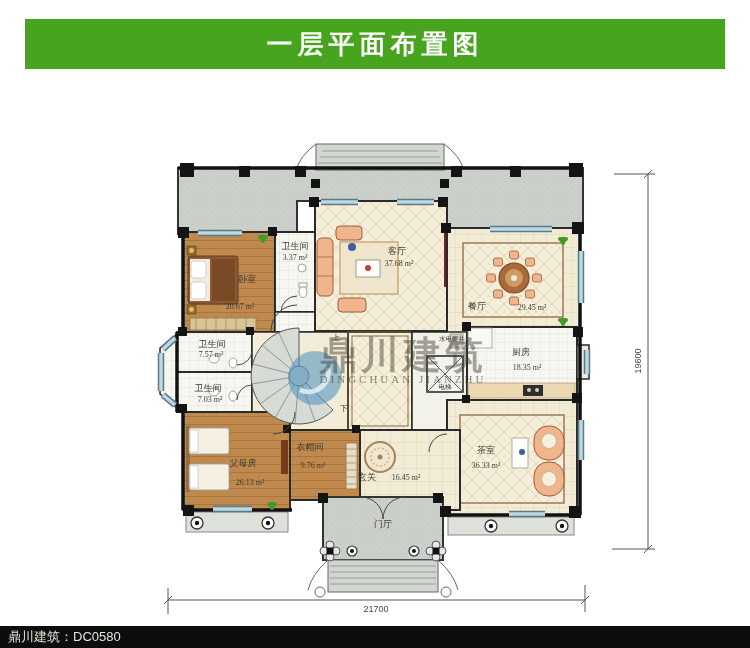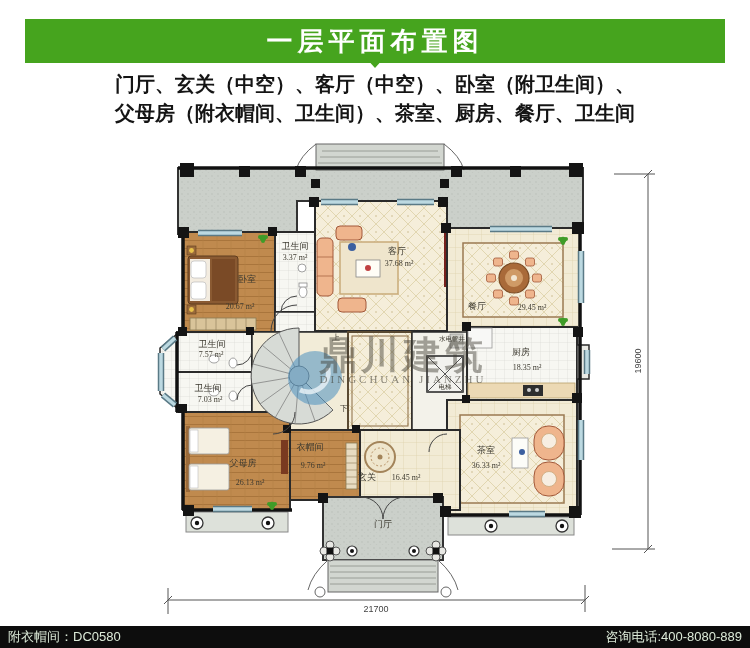--- a/index.html
+++ b/index.html
@@ -1,18 +1,18 @@
 <!DOCTYPE html>
 <html><head>
 <meta charset="utf-8">
 <style>
   html,body{margin:0;padding:0;background:#ffffff;}
   .page{position:relative;width:750px;height:648px;background:#fff;overflow:hidden;
         font-family:"Liberation Sans", sans-serif;}
-  .header-bar{position:absolute;left:25px;top:19px;width:700px;height:44px;
+  .header-bar{position:absolute;left:25px;top:19px;width:700px;height:50px;
         background:#46a41e;display:flex;align-items:center;justify-content:center;}
   .header-title{color:#ffffff;font-size:26px;font-weight:bold;letter-spacing:5px;
         font-family:"Liberation Sans", sans-serif;}
   .header-tri{position:absolute;left:50%;top:58px;transform:translateX(-50%);
         width:0;height:0;border:9px solid transparent;border-top:10px solid #46a41e;border-bottom:0;}
   .desc{position:absolute;left:0;top:70px;width:750px;text-align:center;
         font-family:"Liberation Serif", serif;font-size:20px;font-weight:600;
         color:#141414;line-height:29px;}
   .plan-svg{position:absolute;left:0;top:130px;width:750px;height:495px;}
   .footer{position:absolute;left:0;bottom:0;width:750px;height:22px;background:#0d0d0d;
@@ -28,24 +28,20 @@
 </head>
 <body>
 
 <div class="page">
 
   <div class="header-bar">
     <span class="header-title">一层平面布置图</span>
   </div>
   <div class="header-tri"></div>
 
-  <div class="desc">
-    <div>门厅、玄关（中空）、客厅（中空）、卧室（附卫生间）、</div>
-    <div>父母房（附衣帽间、卫生间）、茶室、厨房、餐厅、卫生间</div>
-  </div>
 
   <svg class="plan-svg" viewBox="0 130 750 495">
     <defs>
       <pattern id="wood" width="14" height="8" patternUnits="userSpaceOnUse">
         <rect width="14" height="8" fill="#c08a4e"></rect>
         <line x1="0" y1="0.5" x2="14" y2="0.5" stroke="#a9753c" stroke-width="1"></line>
         <line x1="7" y1="0" x2="7" y2="8" stroke="#b07d42" stroke-width="0.6"></line>
       </pattern>
       <pattern id="tileW" width="9" height="9" patternUnits="userSpaceOnUse">
         <rect width="9" height="9" fill="#f7f7f2"></rect>
@@ -402,17 +398,16 @@
       <line x1="614" y1="174" x2="655" y2="174"></line>
         <line x1="612" y1="549" x2="655" y2="549"></line>
       <line x1="644" y1="178" x2="652" y2="170"></line>
         <line x1="644" y1="553" x2="652" y2="545"></line>
     </g>
     <text class="dimtxt" x="376" y="612" text-anchor="middle">21700</text>
     <text class="dimtxt" x="641" y="361" text-anchor="middle" transform="rotate(-90 641,361)">19600</text>
   </svg>
 
   <div class="footer">
-    <span>附衣帽间：DC0580</span>
-    <span>咨询电话:400-8080-889</span>
+    <span>鼎川建筑：DC0580</span>
   </div>
 
 </div>
 
 </body></html>

